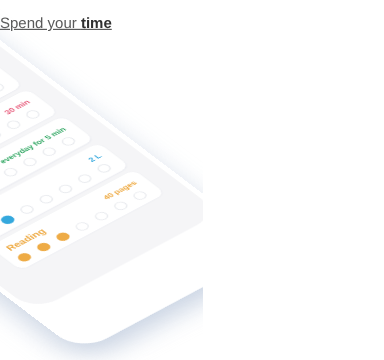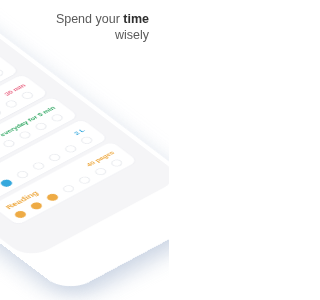--- a/index.html
+++ b/index.html
@@ -1,18 +1,18 @@
 <!DOCTYPE html>
 <html><head>
 <meta charset="utf-8">
 <style>
 html,body{margin:0;padding:0;width:169px;height:300px;overflow:hidden;background:#fff;}
 body{font-family:"Liberation Sans",sans-serif;}
 .stage{position:relative;width:169px;height:300px;overflow:hidden;background:#fff;}
-.headline{position:absolute;left:0;top:12px;width:149px;text-align:right;color:#5a5a5a;font-size:12.5px;line-height:15.5px;}
+.headline{position:absolute;left:0;top:12px;width:149px;text-align:left;color:#5a5a5a;font-size:12.5px;line-height:15.5px;text-decoration:underline;}
 .headline b{font-weight:700;color:#2f2f2f;}
 
 .shadow{position:absolute;left:-250.29px;top:54.48px;width:405px;height:940px;border-radius:56px;
   background:#b9c6da;filter:blur(26px);opacity:.75;
   transform:rotateX(50.534deg) rotateZ(-40.014deg) scale(0.524125) translate(-14px,26px);
   transform-origin:0 0;}
 .phone{position:absolute;left:-250.29px;top:54.48px;width:405px;height:940px;
   background:#ffffff;border-radius:56px;
   transform:rotateX(50.534deg) rotateZ(-40.014deg) scale(0.524125);
   transform-origin:0 0;}
@@ -21,21 +21,20 @@
 .ctitle{position:absolute;left:18px;font-size:19px;font-weight:700;line-height:19px;}
 .cgoal{position:absolute;right:18px;font-size:15px;font-weight:700;line-height:19px;}
 .dot{position:absolute;width:21px;height:21px;border-radius:50%;border:2px solid #e8eaee;box-sizing:border-box;}
 </style>
 </head>
 <body>
 
 <div class="stage">
   <div class="headline">
     <div><span>Spend your </span><b>time</b></div>
-    <div>wisely</div>
   </div>
   <div class="shadow"></div>
   <div class="phone">
     <div class="screen" id="screen">
         <div class="card" style="top: 281.6px; height: 78px; left: 50px;">
           <div class="dot" style="left: 254.5px; top: 45.5px;"></div>
         </div>
         <div class="card" style="top: 369.7px; height: 78px; left: 50px;">
           <div class="cgoal" style="color:#e8607f;top:17px">30 min</div>
           <div class="dot" style="left: 174.5px; top: 45.5px;"></div>

